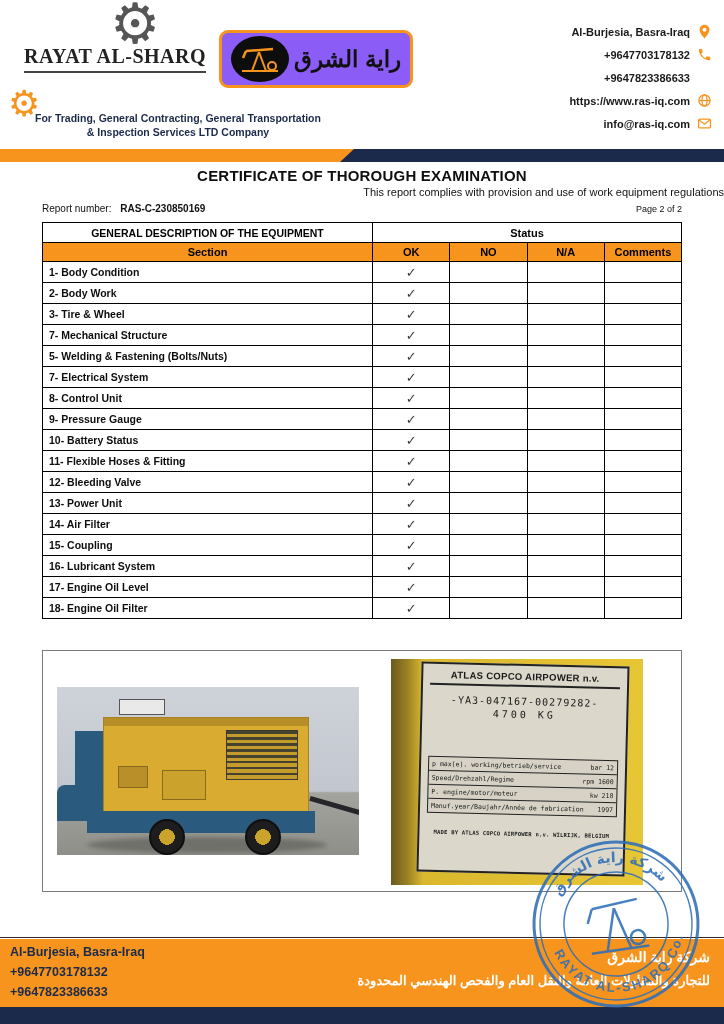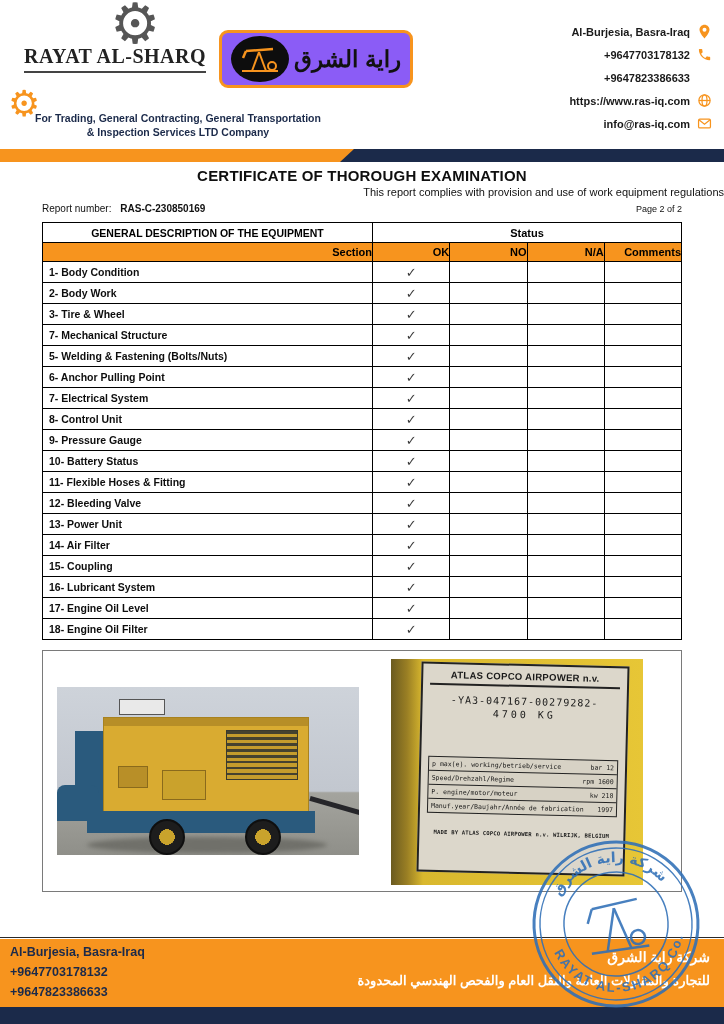--- a/index.html
+++ b/index.html
@@ -41,21 +41,21 @@
   .report-left .lbl { font-weight:normal; }
   .report-left .val { font-weight:bold; margin-left:6px; }
   .page-ind { font-size:9px; color:#111; }
 
   
   .exam-table { position:absolute; top:222px; left:42px; width:640px; border-collapse:collapse;
                 table-layout:fixed; }
   .exam-table th, .exam-table td { border:1px solid #000; }
   .th-desc { width:330px; height:20px; font-size:10.5px; font-weight:bold; text-align:center; background:#fff; }
   .th-status { font-size:11px; font-weight:bold; text-align:center; background:#fff; }
-  .orange-row th { background:#F7941E; height:19px; font-size:11px; font-weight:bold; color:#000; text-align:right; }
+  .orange-row th { background:#F7941E; height:19px; font-size:11px; font-weight:bold; color:#000; text-align:center; }
   .col-ok, .col-no, .col-na { width:47px; }
   .col-comments { width:169px; }
   .data-row td { height:21px; }
   .section-cell { font-weight:bold; font-size:10.5px; padding-left:6px; color:#0d0d0d; }
   .check-cell { text-align:center; font-size:13px; color:#3c3c3c; font-family:"DejaVu Sans",sans-serif; }
 
   
   .photos-box { position:absolute; top:650px; left:42px; width:640px; height:242px; border:1px solid #7a7a7a; }
   .photo-compressor { position:absolute; left:14px; top:36px; width:302px; height:168px; overflow:hidden;
       background:linear-gradient(180deg,#ced3da 0%,#c2c7cf 62%,#a4a49e 63%,#8f8f89 100%); }
@@ -245,27 +245,20 @@
           <td></td>
         </tr>
     <tr class="data-row">
           <td class="section-cell">5- Welding &amp; Fastening (Bolts/Nuts)</td>
           <td class="check-cell">✓</td>
           <td class="check-cell"></td>
           <td class="check-cell"></td>
           <td></td>
         </tr>
     <tr class="data-row">
-          <td class="section-cell">6- Anchor Pulling Point</td>
-          <td class="check-cell">✓</td>
-          <td class="check-cell"></td>
-          <td class="check-cell"></td>
-          <td></td>
-        </tr>
-    <tr class="data-row">
           <td class="section-cell">7- Electrical System</td>
           <td class="check-cell">✓</td>
           <td class="check-cell"></td>
           <td class="check-cell"></td>
           <td></td>
         </tr>
     <tr class="data-row">
           <td class="section-cell">8- Control Unit</td>
           <td class="check-cell">✓</td>
           <td class="check-cell"></td>

